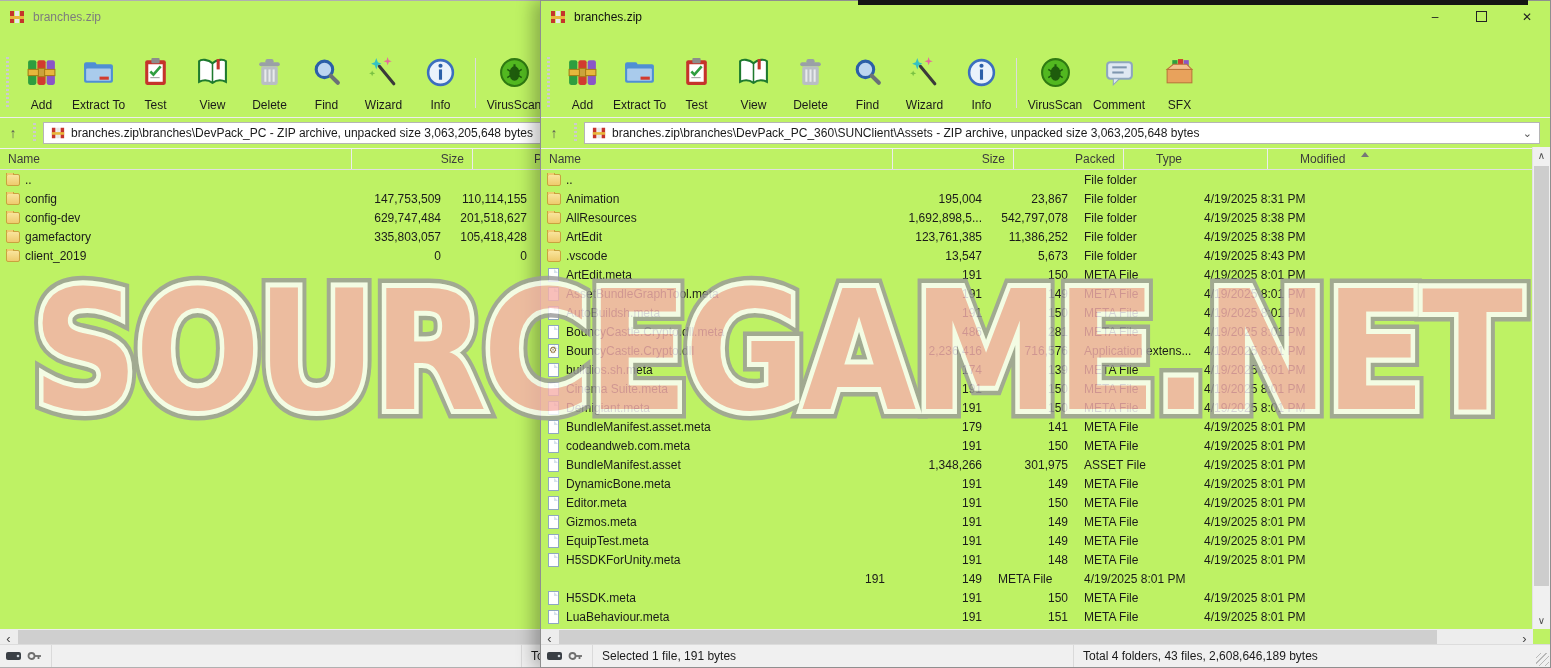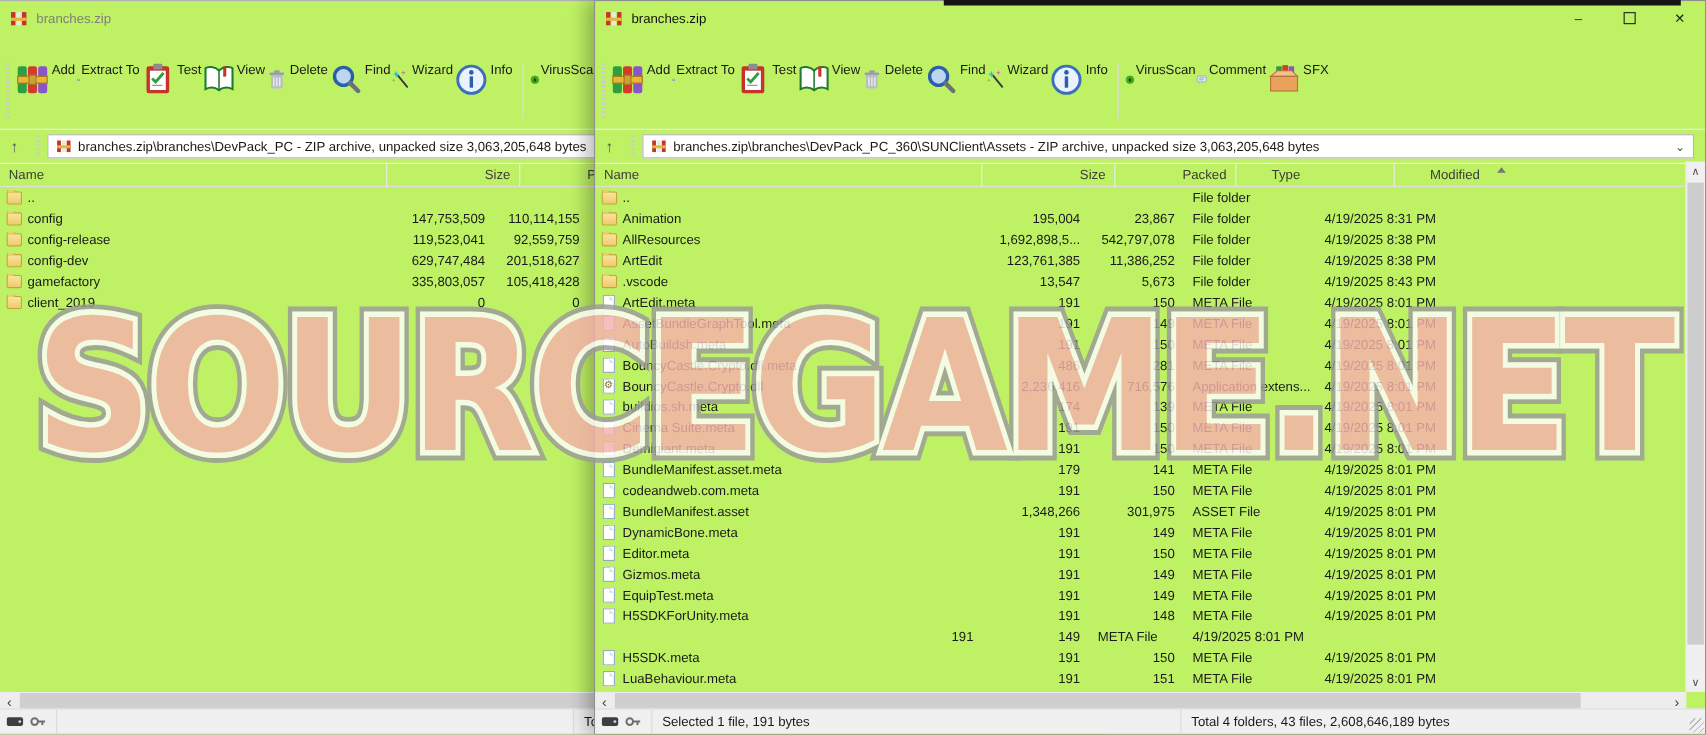--- a/index.html
+++ b/index.html
@@ -19,21 +19,21 @@
   .win-controls{margin-left:auto;display:flex;height:31px;}
   .win-btn{width:46px;height:31px;display:flex;align-items:center;justify-content:center;color:#222;font-size:12px;}
   .max-box{width:9px;height:9px;border:1px solid #222;display:inline-block;}
 
   .menubar{height:21px;display:flex;align-items:center;padding-left:8px;}
   .menu-item{padding:0 9px;white-space:nowrap;}
 
   .toolbar{height:64px;display:flex;align-items:flex-start;padding-left:4px;border-bottom:1px solid #ededed;}
   .gripper{width:3px;height:52px;margin:4px 4px 0 2px;
            background:repeating-linear-gradient(to bottom,#cccccc 0 2px,transparent 2px 4px);}
-  .tool-btn{width:57px;display:flex;align-items:flex-start;gap:1px;padding-top:3px;flex:none;}
+  .tool-btn{width:57px;display:flex;flex-direction:column;align-items:center;gap:9px;padding-top:3px;flex:none;}
   .tool-btn.wide{width:64px;}
   .tool-btn svg{width:33px;height:33px;}
   .tool-label{font-size:12px;white-space:nowrap;}
   .tool-sep{width:1px;height:50px;background:#dcdcdc;margin:5px 6px 0;flex:none;}
 
   .addressrow{height:30px;display:flex;align-items:center;padding:0 10px 0 0;gap:4px;border-bottom:1px solid #f0f0f0;}
   .addr-gripper{width:3px;height:20px;background:repeating-linear-gradient(to bottom,#cccccc 0 2px,transparent 2px 4px);margin:0 3px;}
   .up-btn{width:26px;height:22px;display:flex;align-items:center;justify-content:center;color:#555;font-size:14px;}
   .up-btn::before{content:"\2191";}
   .addressbar{flex:1;height:20px;border:1px solid #b5b5b5;display:flex;align-items:center;gap:6px;
@@ -251,30 +251,20 @@
       <div class="cell"></div>
       <div class="cell"></div>
     </div>
       <div class="grid row" data-icon="folder">
       <div class="cell name">
           <span class="ficon"></span>
           <span>config</span>
         </div>
       <div class="cell num">147,753,509</div>
       <div class="cell num">110,114,155</div>
-      <div class="cell"></div>
-      <div class="cell"></div>
-    </div>
-      <div class="grid row" data-icon="folder">
-      <div class="cell name">
-          <span class="ficon"></span>
-          <span>config-release</span>
-        </div>
-      <div class="cell num">119,523,041</div>
-      <div class="cell num">92,559,759</div>
       <div class="cell"></div>
       <div class="cell"></div>
     </div>
       <div class="grid row" data-icon="folder">
       <div class="cell name">
           <span class="ficon"></span>
           <span>config-dev</span>
         </div>
       <div class="cell num">629,747,484</div>
       <div class="cell num">201,518,627</div>

